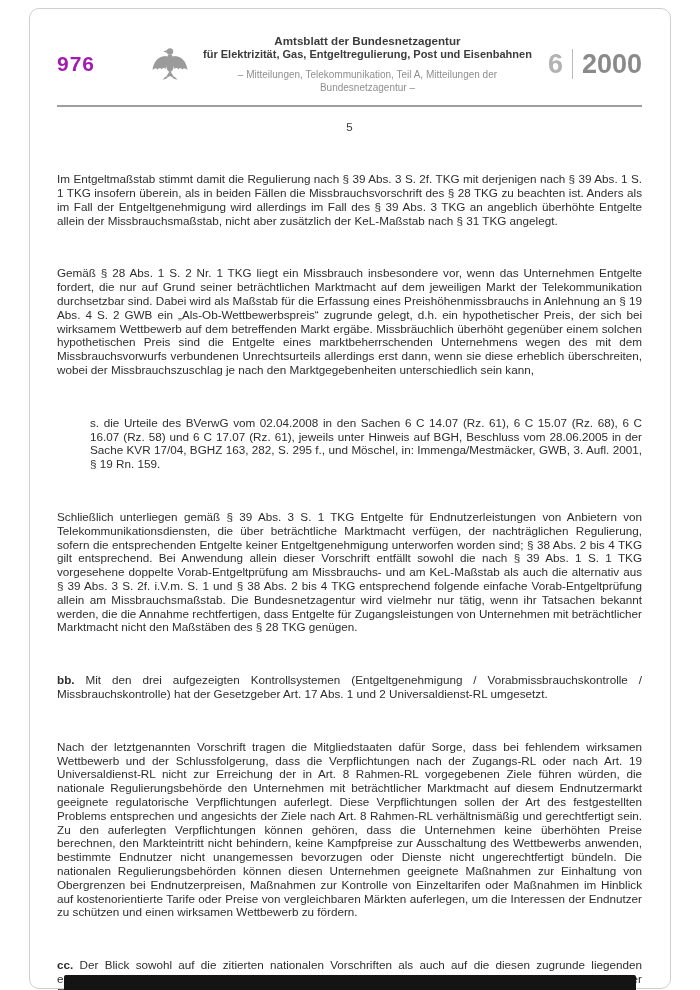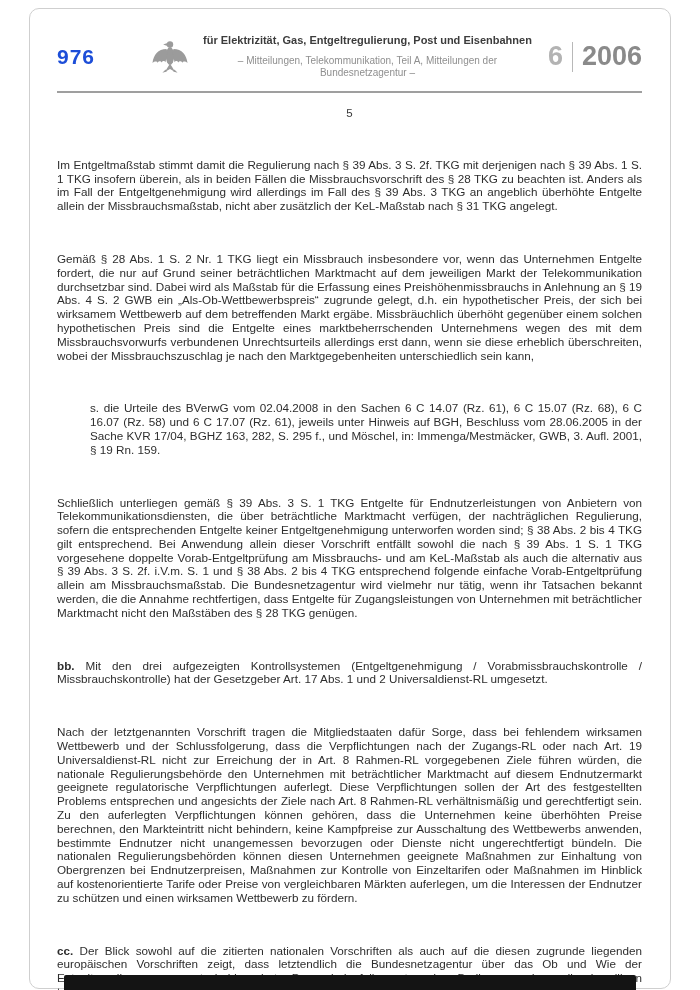--- a/index.html
+++ b/index.html
@@ -24,21 +24,21 @@
   }
   
   .journal-header {
     margin-top:34px;
     display:flex;
     align-items:center;
   }
   .edition-page-number {
     font-size:21px;
     font-weight:bold;
-    color:#1d4ed8;
+    color:#a21caf;
     letter-spacing:1px;
     min-width:66px;
   }
   .eagle-wrap { margin-left:28px; margin-right:10px; }
   .header-center {
     flex:1;
     text-align:center;
     line-height:1.25;
   }
   .journal-title   { font-size:11.6px; font-weight:bold; color:#3c3c3c; }
@@ -117,28 +117,29 @@
           <path d="M15.5 13 C 7 13 2.5 19 1.5 27 c 2.5 -2 4.5 -1.6 5 -0.2 c 1.6 -2.2 3.4 -1.8 4 -0.4 c 1.6 -2 3.2 -1.6 4 -0.2 L 16.5 16 Z"></path>
           <path d="M22.5 13 C 31 13 35.5 19 36.5 27 c -2.5 -2 -4.5 -1.6 -5 -0.2 c -1.6 -2.2 -3.4 -1.8 -4 -0.4 c -1.6 -2 -3.2 -1.6 -4 -0.2 L 21.5 16 Z"></path>
           <path d="M19 27.5 l -5.2 8.5 5.2 -3.1 5.2 3.1 z"></path>
           <path d="M14.6 33.5 l -3.2 3.2 4.4 -1.2 z"></path>
           <path d="M23.4 33.5 l 3.2 3.2 -4.4 -1.2 z"></path>
         </g>
       </svg>
     </div>
 
     <div class="header-center">
+      <div class="journal-title">Amtsblatt der Bundesnetzagentur</div>
       <div class="journal-subtitle">für Elektrizität, Gas, Entgeltregulierung, Post und Eisenbahnen</div>
       <div class="journal-section">– Mitteilungen, Telekommunikation, Teil A, Mitteilungen der Bundesnetzagentur –</div>
     </div>
 
     <div class="issue-block">
       <span class="issue-number">6</span>
       <span class="issue-divider"></span>
-      <span class="issue-year">2006</span>
+      <span class="issue-year">2000</span>
     </div>
   </header>
 
   <div class="header-rule"></div>
 
   <div class="sheet-page-number">5</div>
 
   <main>
     <p class="para">Im Entgeltmaßstab stimmt damit die Regulierung nach § 39 Abs. 3 S. 2f. TKG mit derjenigen nach § 39 Abs. 1 S. 1 TKG insofern überein, als in beiden Fällen die Missbrauchsvorschrift des § 28 TKG zu beachten ist. Anders als im Fall der Entgeltgenehmigung wird allerdings im Fall des § 39 Abs. 3 TKG an angeblich überhöhte Entgelte allein der Missbrauchsmaßstab, nicht aber zusätzlich der KeL-Maßstab nach § 31 TKG angelegt.</p>
     <p class="para">Gemäß § 28 Abs. 1 S. 2 Nr. 1 TKG liegt ein Missbrauch insbesondere vor, wenn das Unternehmen Entgelte fordert, die nur auf Grund seiner beträchtlichen Marktmacht auf dem jeweiligen Markt der Telekommunikation durchsetzbar sind. Dabei wird als Maßstab für die Erfassung eines Preishöhenmissbrauchs in Anlehnung an § 19 Abs. 4 S. 2 GWB ein „Als-Ob-Wettbewerbspreis“ zugrunde gelegt, d.h. ein hypothetischer Preis, der sich bei wirksamem Wettbewerb auf dem betreffenden Markt ergäbe. Missbräuchlich überhöht gegenüber einem solchen hypothetischen Preis sind die Entgelte eines marktbeherrschenden Unternehmens wegen des mit dem Missbrauchsvorwurfs verbundenen Unrechtsurteils allerdings erst dann, wenn sie diese erheblich überschreiten, wobei der Missbrauchszuschlag je nach den Marktgegebenheiten unterschiedlich sein kann,</p>

